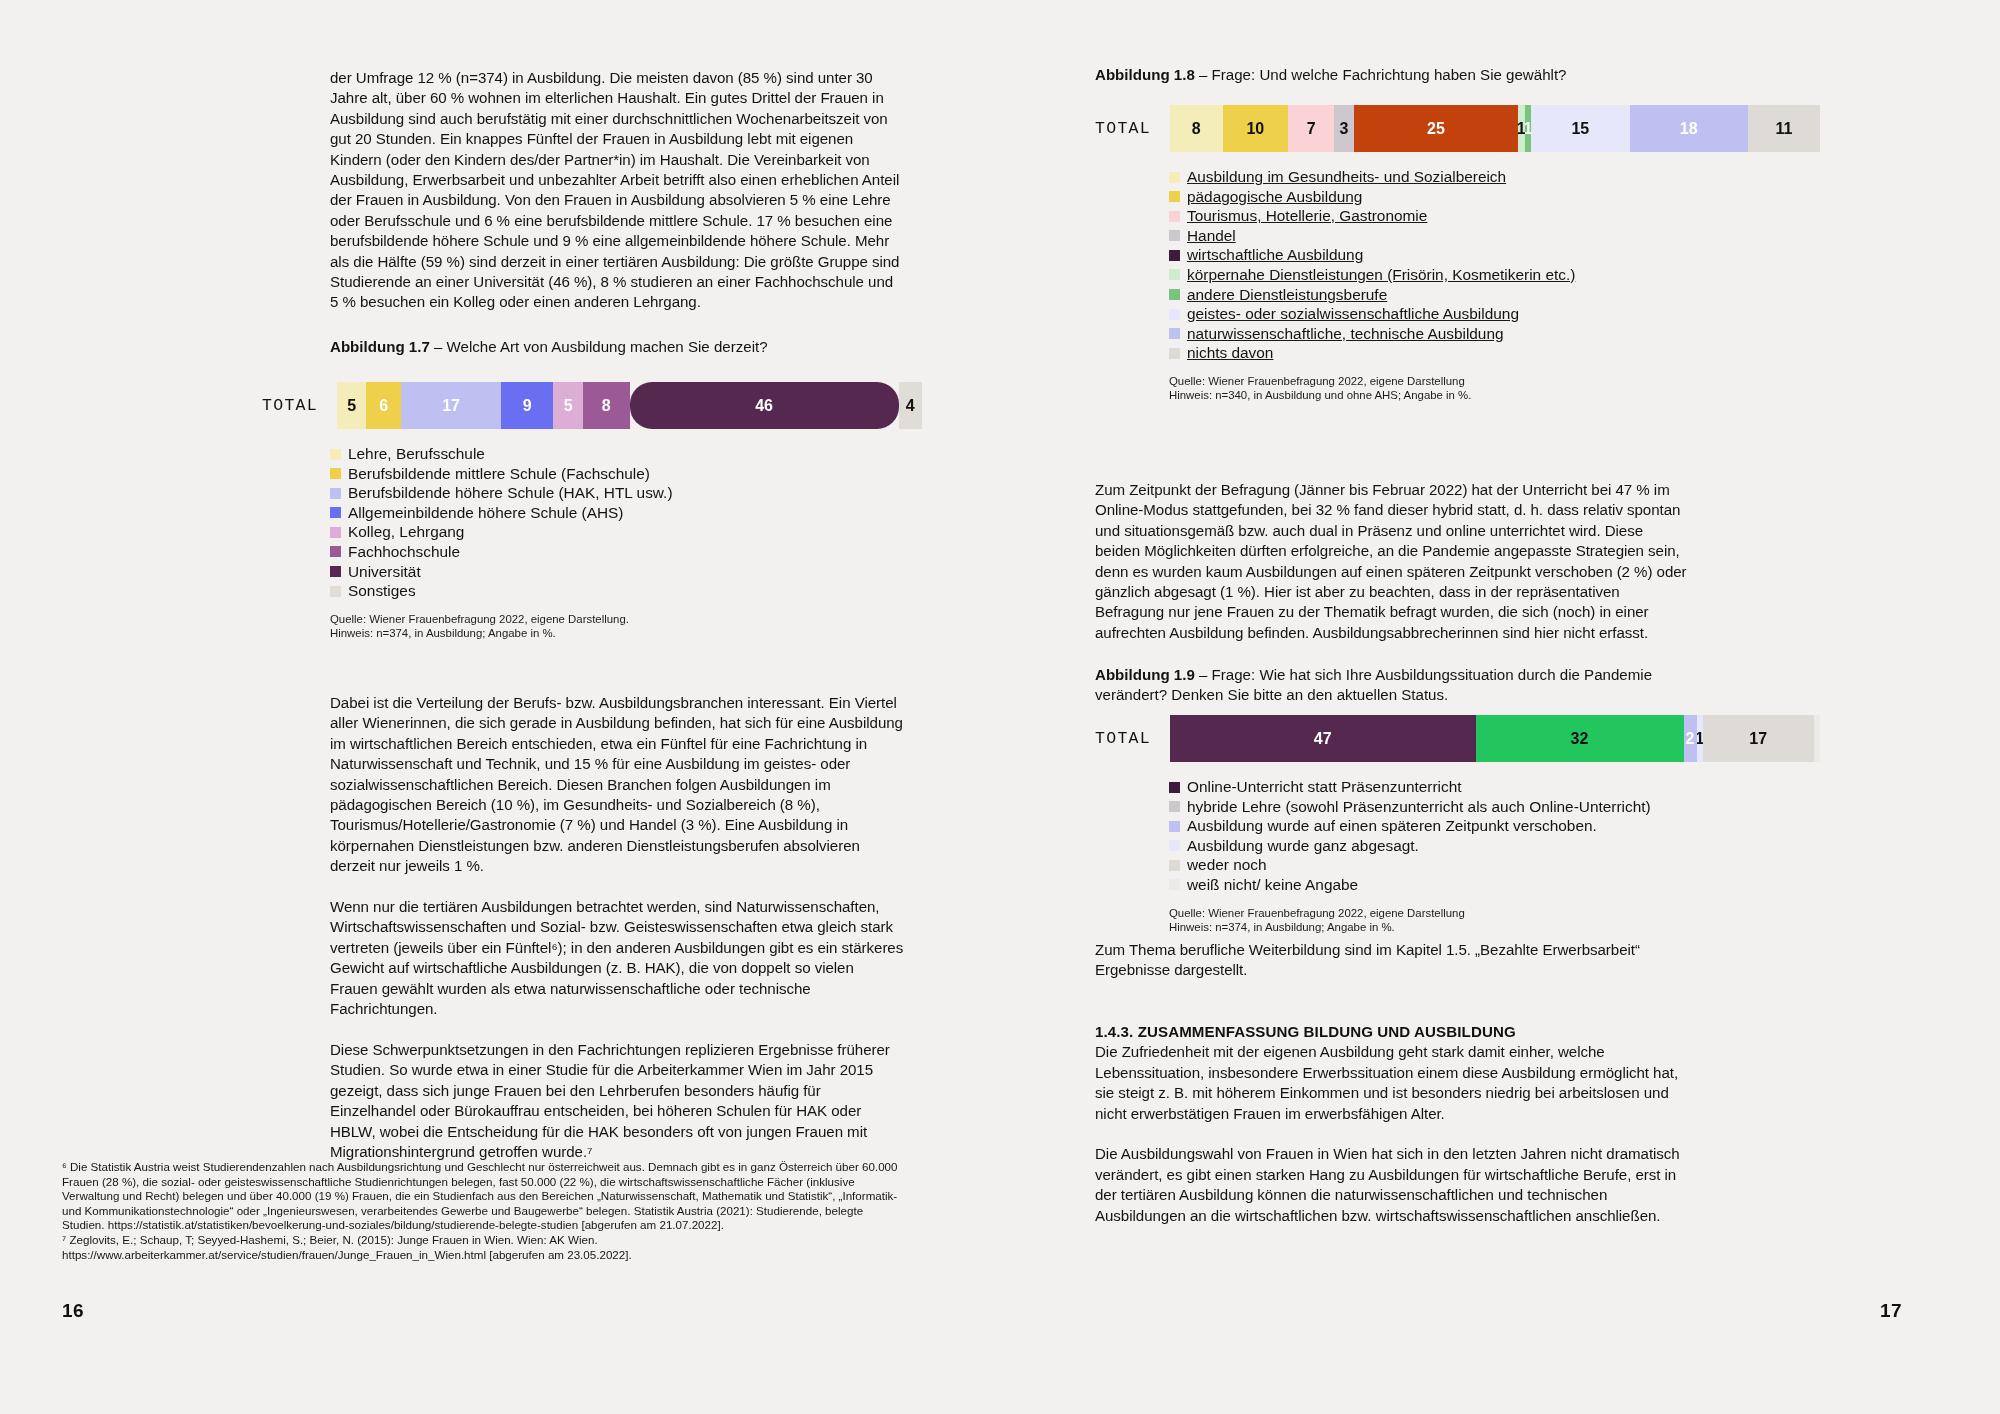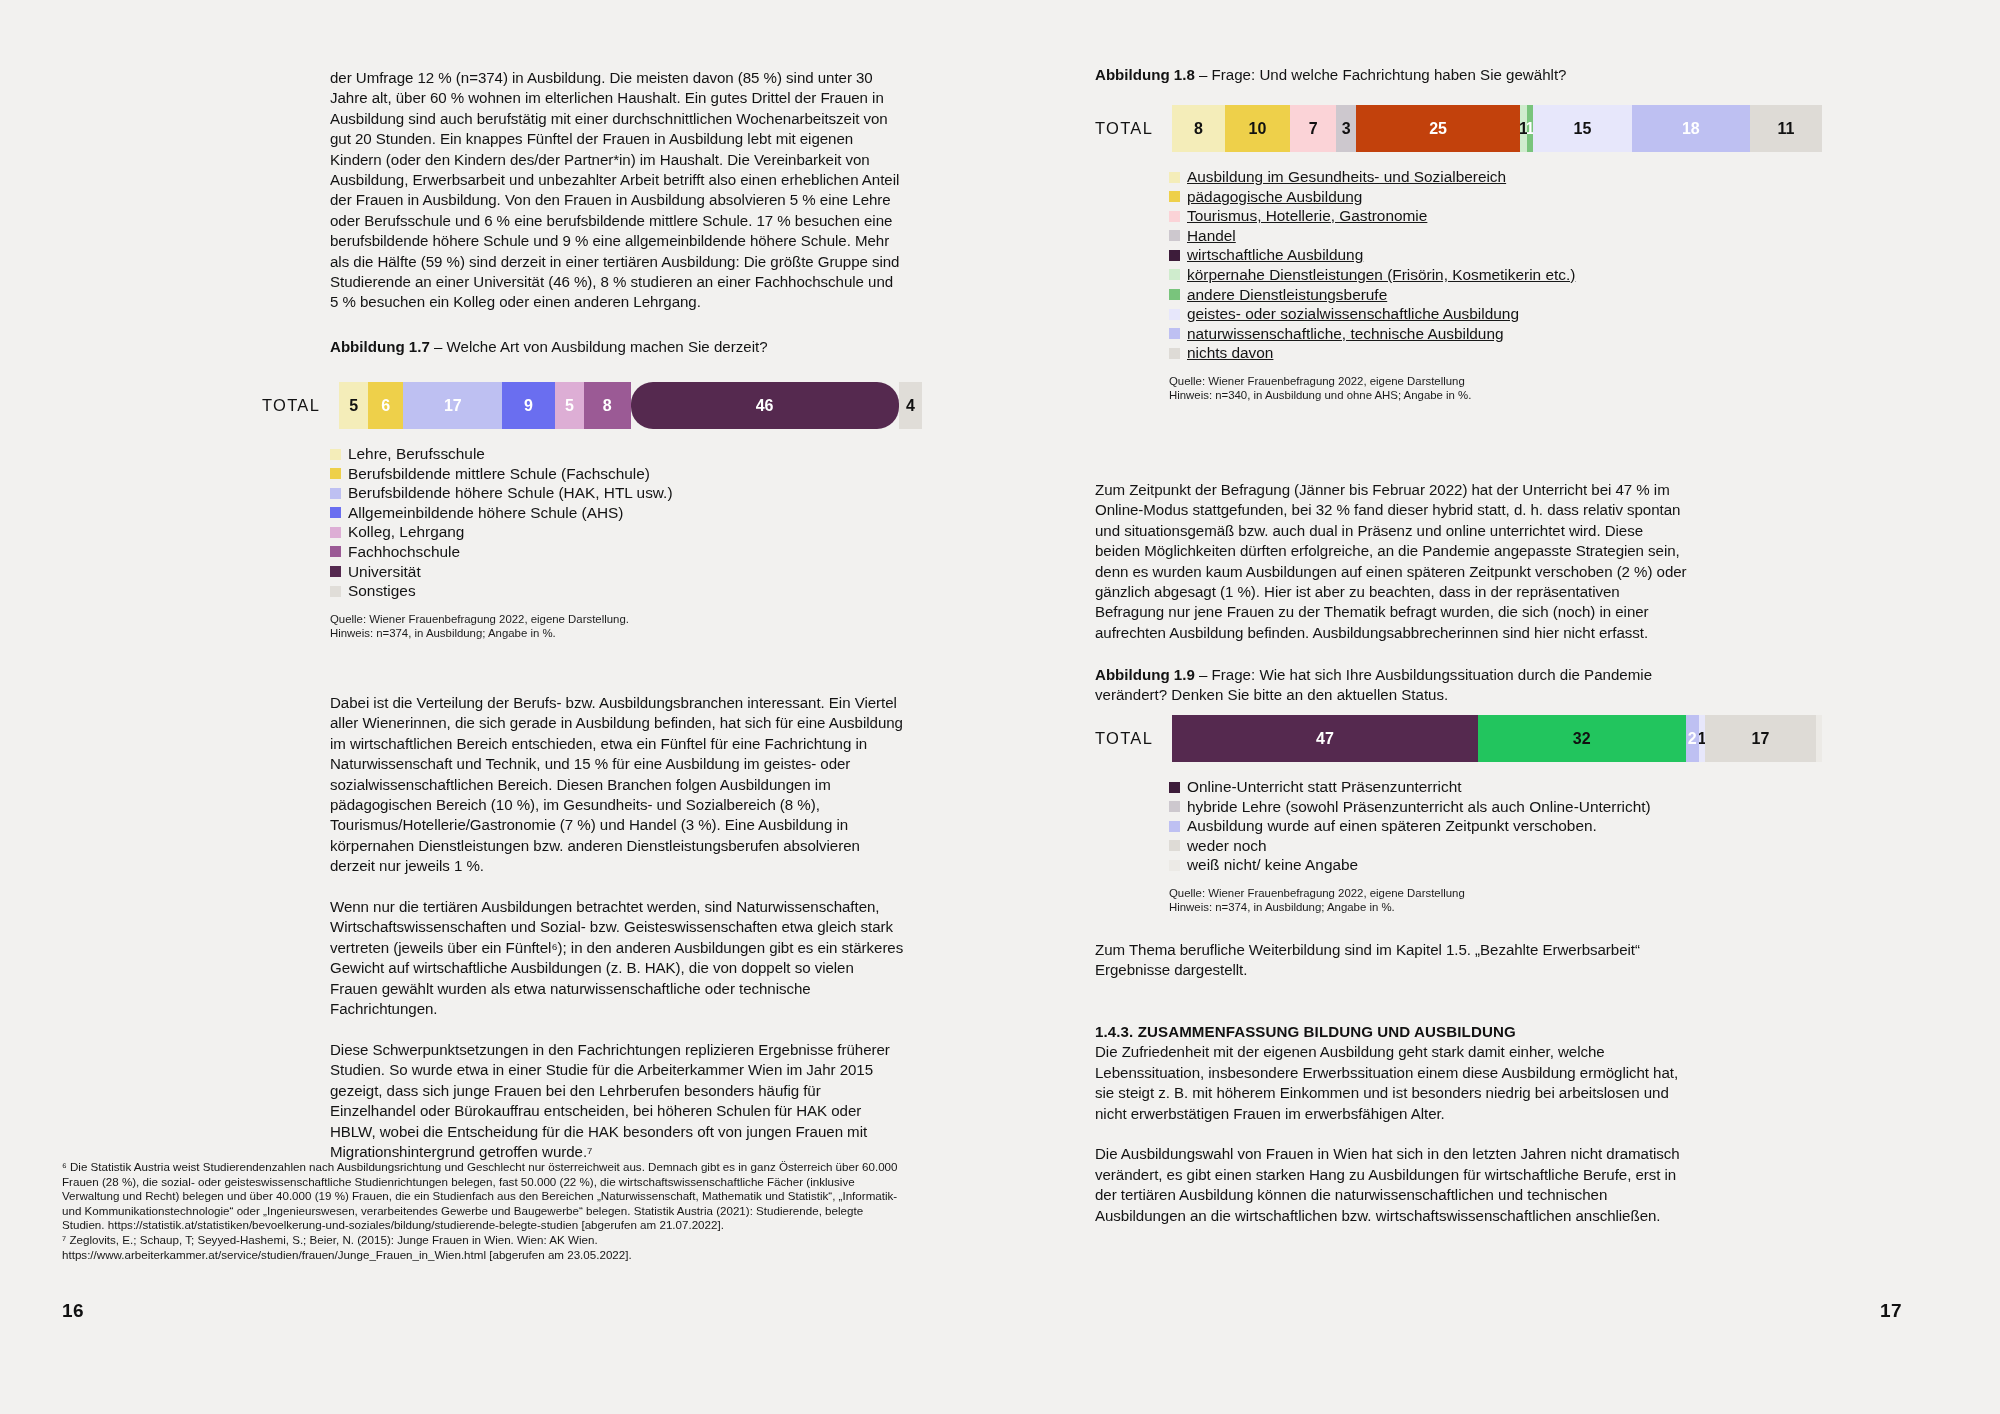--- a/index.html
+++ b/index.html
@@ -69,20 +69,21 @@
 
   
   .chart{position:absolute;}
   .bar-row{display:flex;align-items:center;}
   .bar-total-label{
     font-size:16.5px;
     letter-spacing:1.3px;
     color:#131313;
     white-space:nowrap;
     margin-right:19px;
+    font-family:Liberation Mono, monospace;
   }
   .bar{display:flex;height:47px;}
   .seg{
     display:flex;align-items:center;justify-content:center;
     font-size:16px;font-weight:700;
     overflow:hidden;
     white-space:nowrap;
   }
   .seg.lbl-dark{color:#111;}
   .seg.lbl-light{color:#ffffff;}
@@ -284,20 +285,24 @@
           </div>
           <div class="legend-item">
             <span class="swatch" style="background: rgb(205, 200, 206);"></span>
             <span>hybride Lehre (sowohl Präsenzunterricht als auch Online-Unterricht)</span>
           </div>
           <div class="legend-item">
             <span class="swatch" style="background: rgb(190, 192, 242);"></span>
             <span>Ausbildung wurde auf einen späteren Zeitpunkt verschoben.</span>
           </div>
           <div class="legend-item">
+            <span class="swatch" style="background: rgb(231, 231, 251);"></span>
+            <span>Ausbildung wurde ganz abgesagt.</span>
+          </div>
+          <div class="legend-item">
             <span class="swatch" style="background: rgb(222, 219, 214);"></span>
             <span>weder noch</span>
           </div>
           <div class="legend-item">
             <span class="swatch" style="background: rgb(236, 234, 230);"></span>
             <span>weiß nicht/ keine Angabe</span>
           </div>
         </div>
       <div class="source-note" style="margin-left:74px;margin-top:11px;">
         <div>Quelle: Wiener Frauenbefragung 2022, eigene Darstellung</div>

